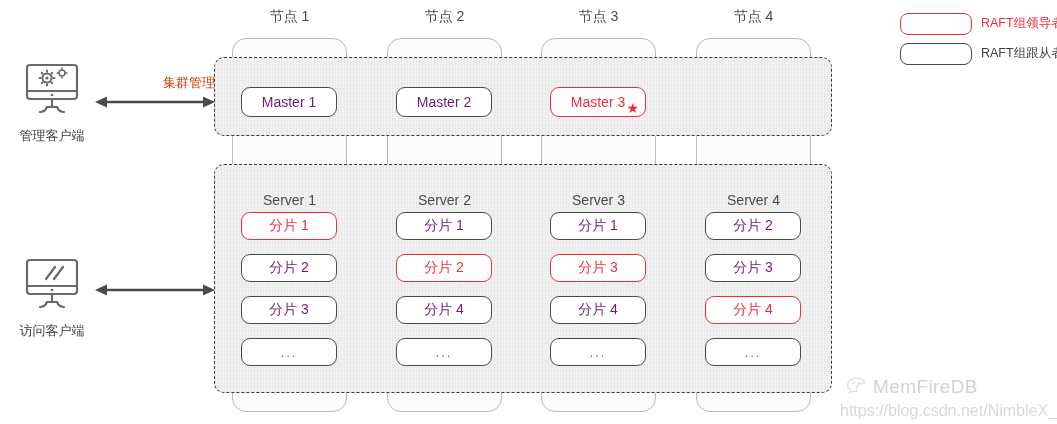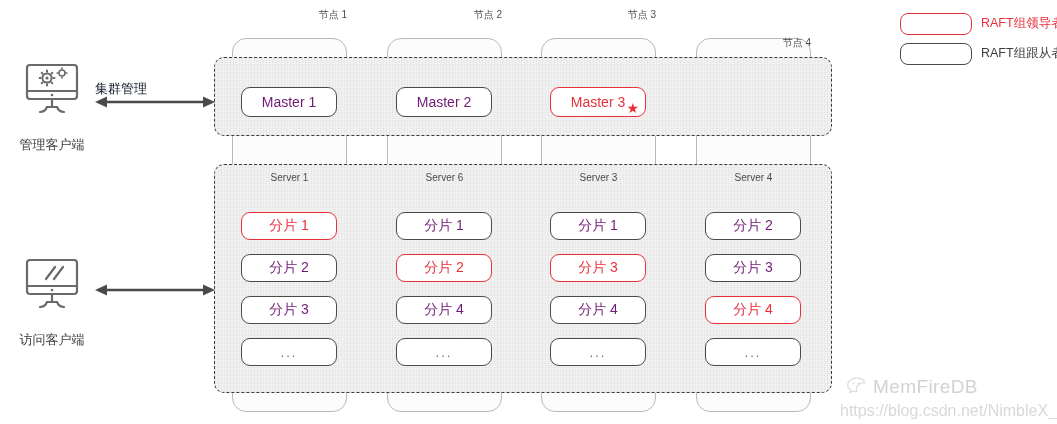--- a/index.html
+++ b/index.html
@@ -23,22 +23,22 @@
     height:374px;
     border:1px solid #b9b9b9;
     border-radius:14px;
     background:#fcfcfc;
     box-sizing:border-box;
   }
   .node-title{
     position:absolute;
     top:8px;
     width:115px;
-    text-align:right;
-    font-size:10px;
+    text-align:center;
+    font-size:14px;
     color:#4a4a4a;
   }
 
   
   .dash-region{
     position:absolute;
     border:1.6px dashed #3d3d3d;
     border-radius:10px;
     box-sizing:border-box;
     background:
@@ -75,44 +75,44 @@
     line-height:1;
     color:#e8303a;
   }
   .box.ellipsis{ color:#6b6b6b; letter-spacing:2px; font-size:13px; }
 
   .master-box{ width:96px; height:30px; top:87px; }
   .server-title{
     position:absolute;
     width:115px;
     text-align:center;
-    top:172px;
-    font-size:10px;
+    top:192px;
+    font-size:14px;
     color:#4a4a4a;
   }
   .shard-box{ width:96px; height:28px; }
 
   
   .client{ position:absolute; width:104px; text-align:center; }
   .client-caption{
-    margin-top:14px;
+    margin-top:5px;
     font-size:13px;
     color:#3d3d3d;
     white-space:nowrap;
   }
 
   
   .arrow-wrap{ position:absolute; height:20px; }
   .arrow-label{
     position:absolute;
-    bottom:14px;
+    bottom:20px;
     width:100%;
-    text-align:left;
+    text-align:right;
     font-size:13px;
-    color:#0f172a;
+    color:#c2410c;
     white-space:nowrap;
   }
 
   
   #legend{ position:absolute; left:900px; top:10px; }
   .legend-row{
     display:flex;
     align-items:center;
     height:27px;
     margin-bottom:3px;
@@ -164,38 +164,38 @@
 <div id="stage">
 
   <div class="node-col" style="left:232px;"></div>
   <div class="node-col" style="left:387px;"></div>
   <div class="node-col" style="left:541px;"></div>
   <div class="node-col" style="left:696px;"></div>
 
   <div class="node-title" style="left:232px;top:8px;">节点 1</div>
   <div class="node-title" style="left:387px;top:8px;">节点 2</div>
   <div class="node-title" style="left:541px;top:8px;">节点 3</div>
-  <div class="node-title" style="left:696px;top:8px;margin-top:28px;">节点 4</div>
+  <div class="node-title" style="left:696px;top:8px;">节点 4</div>
 
   <div class="dash-region" id="master-region"></div>
   <div class="dash-region" id="server-region"></div>
 
   <div class="box master-box" style="left:241px;">
     <span>Master 1</span>
   </div>
   <div class="box master-box" style="left:396px;">
     <span>Master 2</span>
   </div>
   <div class="box master-box leader" style="left:550px;">
     <span>Master 3</span>
     <span class="star">★</span>
   </div>
 
   <div class="server-title" style="left:232px;">Server 1</div>
-  <div class="server-title" style="left:387px;">Server 6</div>
+  <div class="server-title" style="left:387px;">Server 2</div>
   <div class="server-title" style="left:541px;">Server 3</div>
   <div class="server-title" style="left:696px;">Server 4</div>
 
   <div class="box shard-box leader" style="left:241px;top:212px;">
     <span>分片 1</span>
   </div>
   <div class="box shard-box" style="left:241px;top:254px;">
     <span>分片 2</span>
   </div>
   <div class="box shard-box" style="left:241px;top:296px;">

